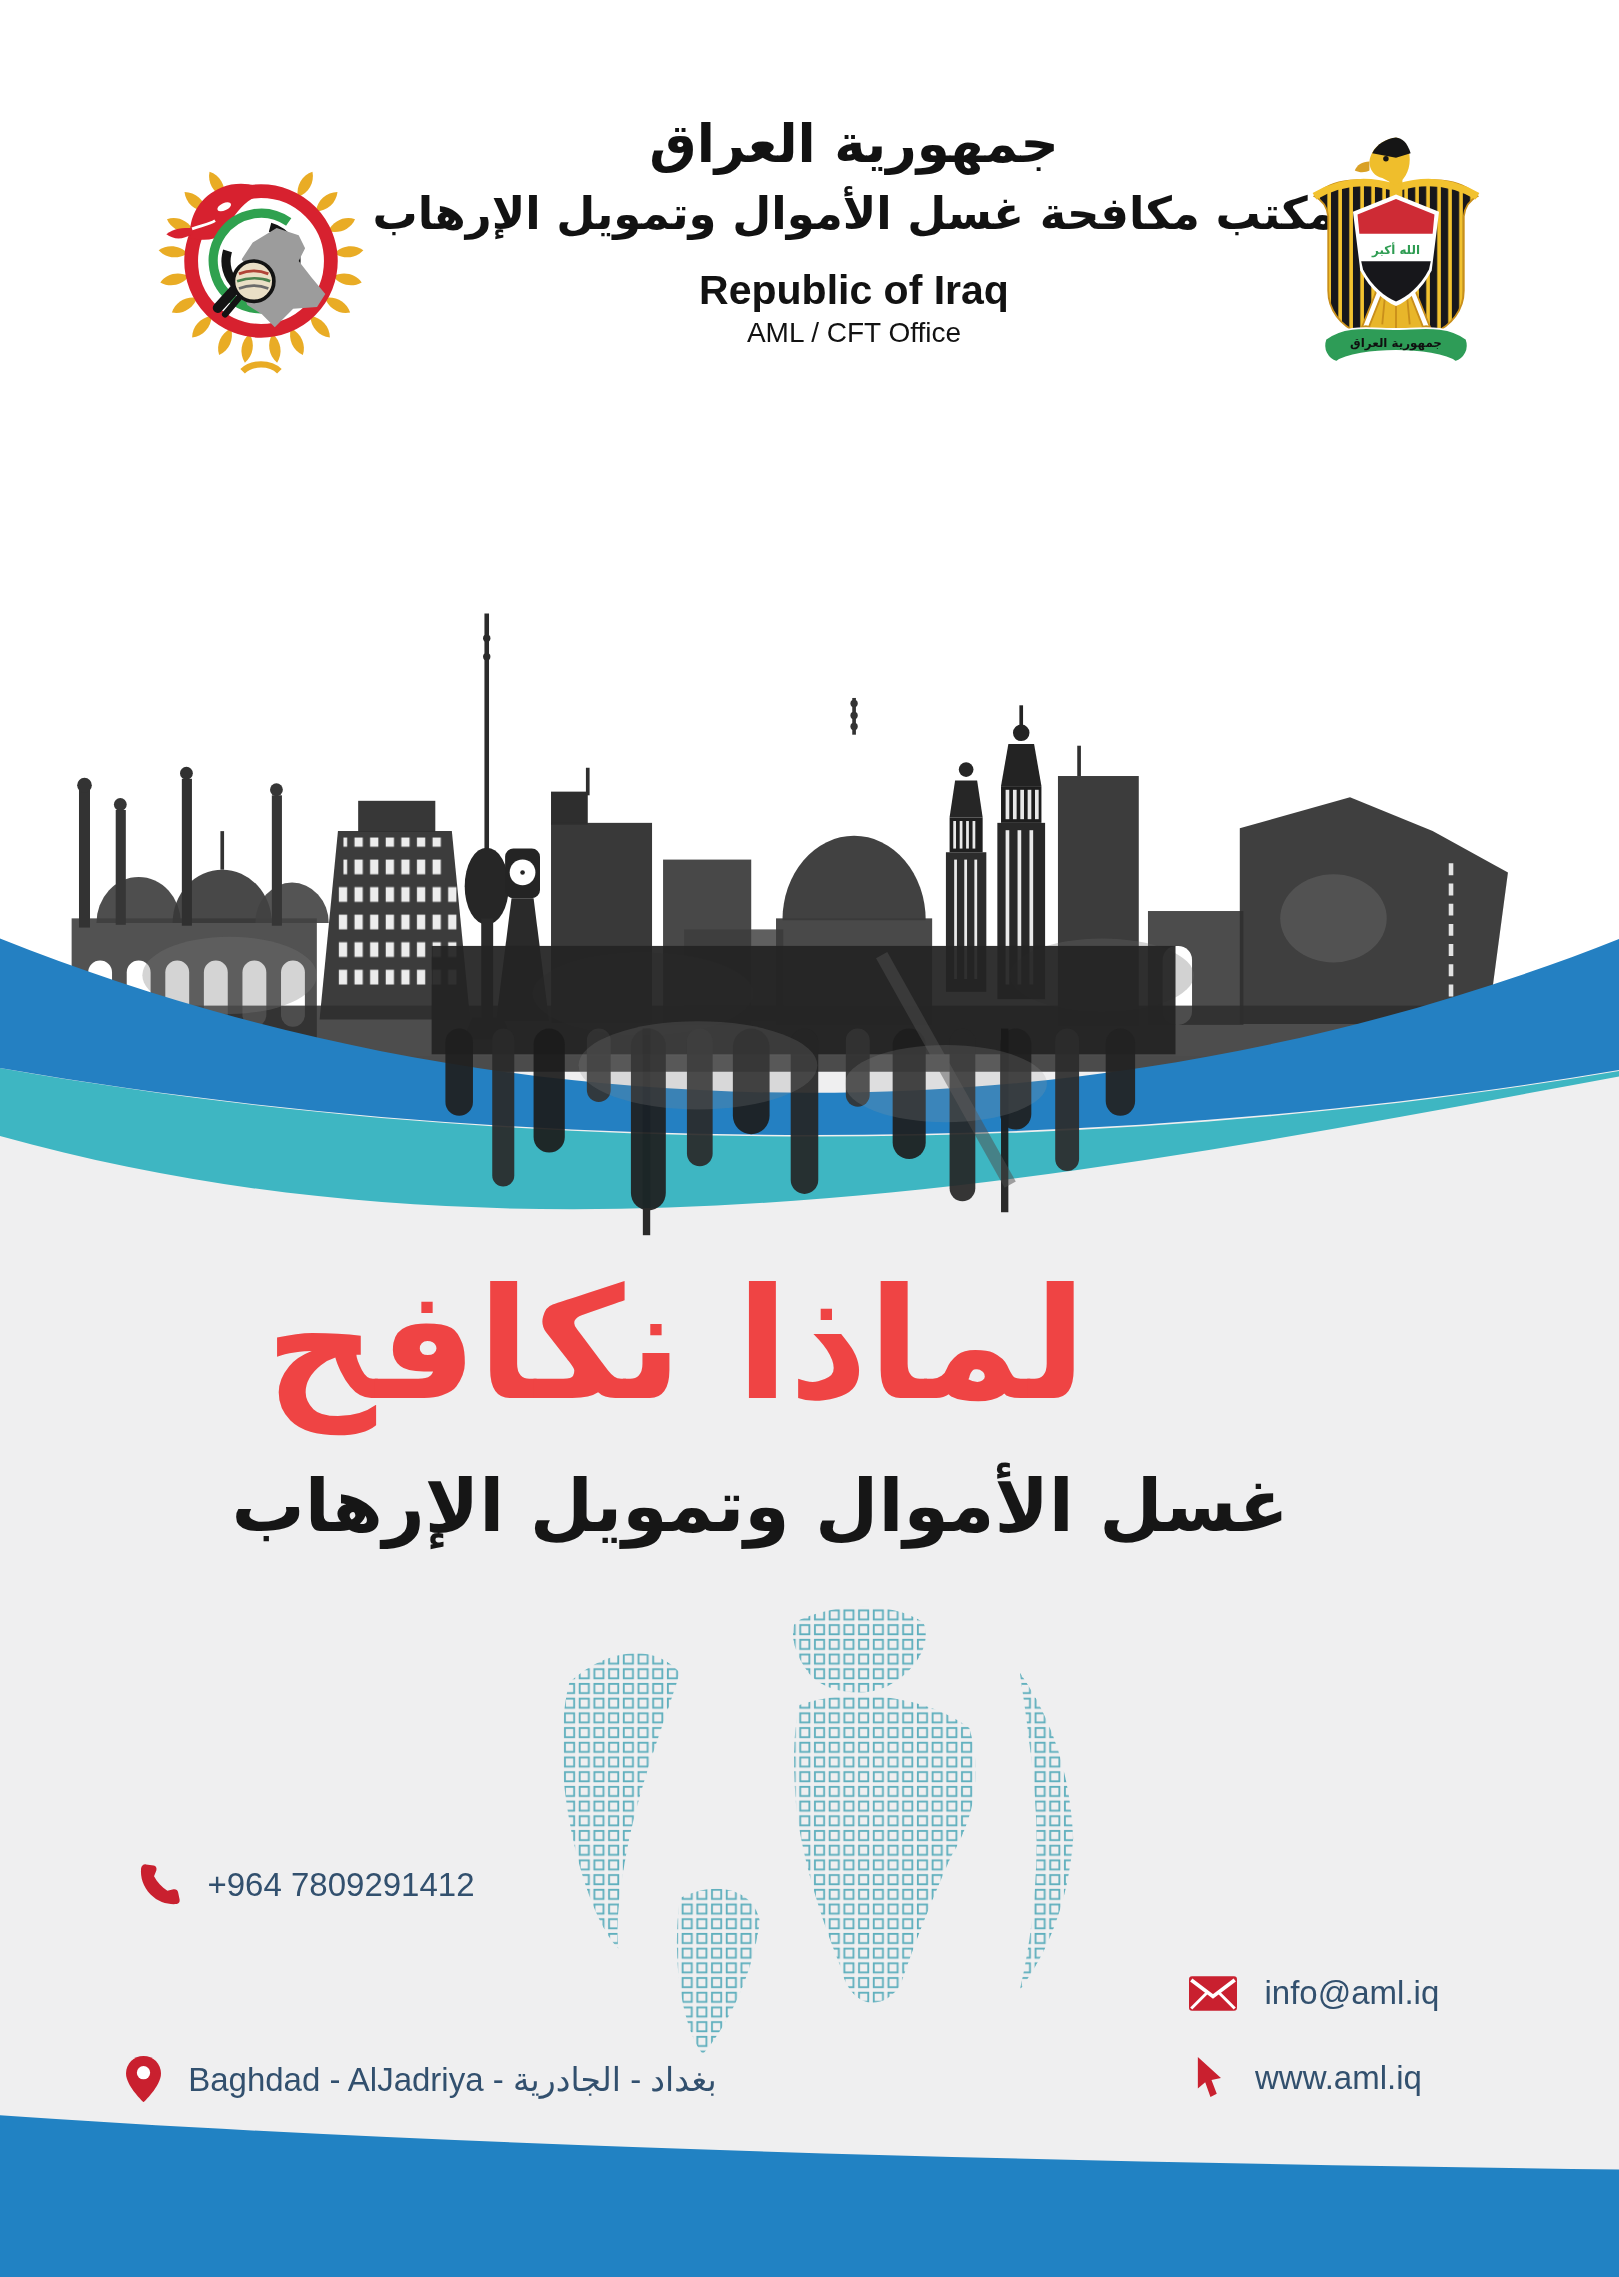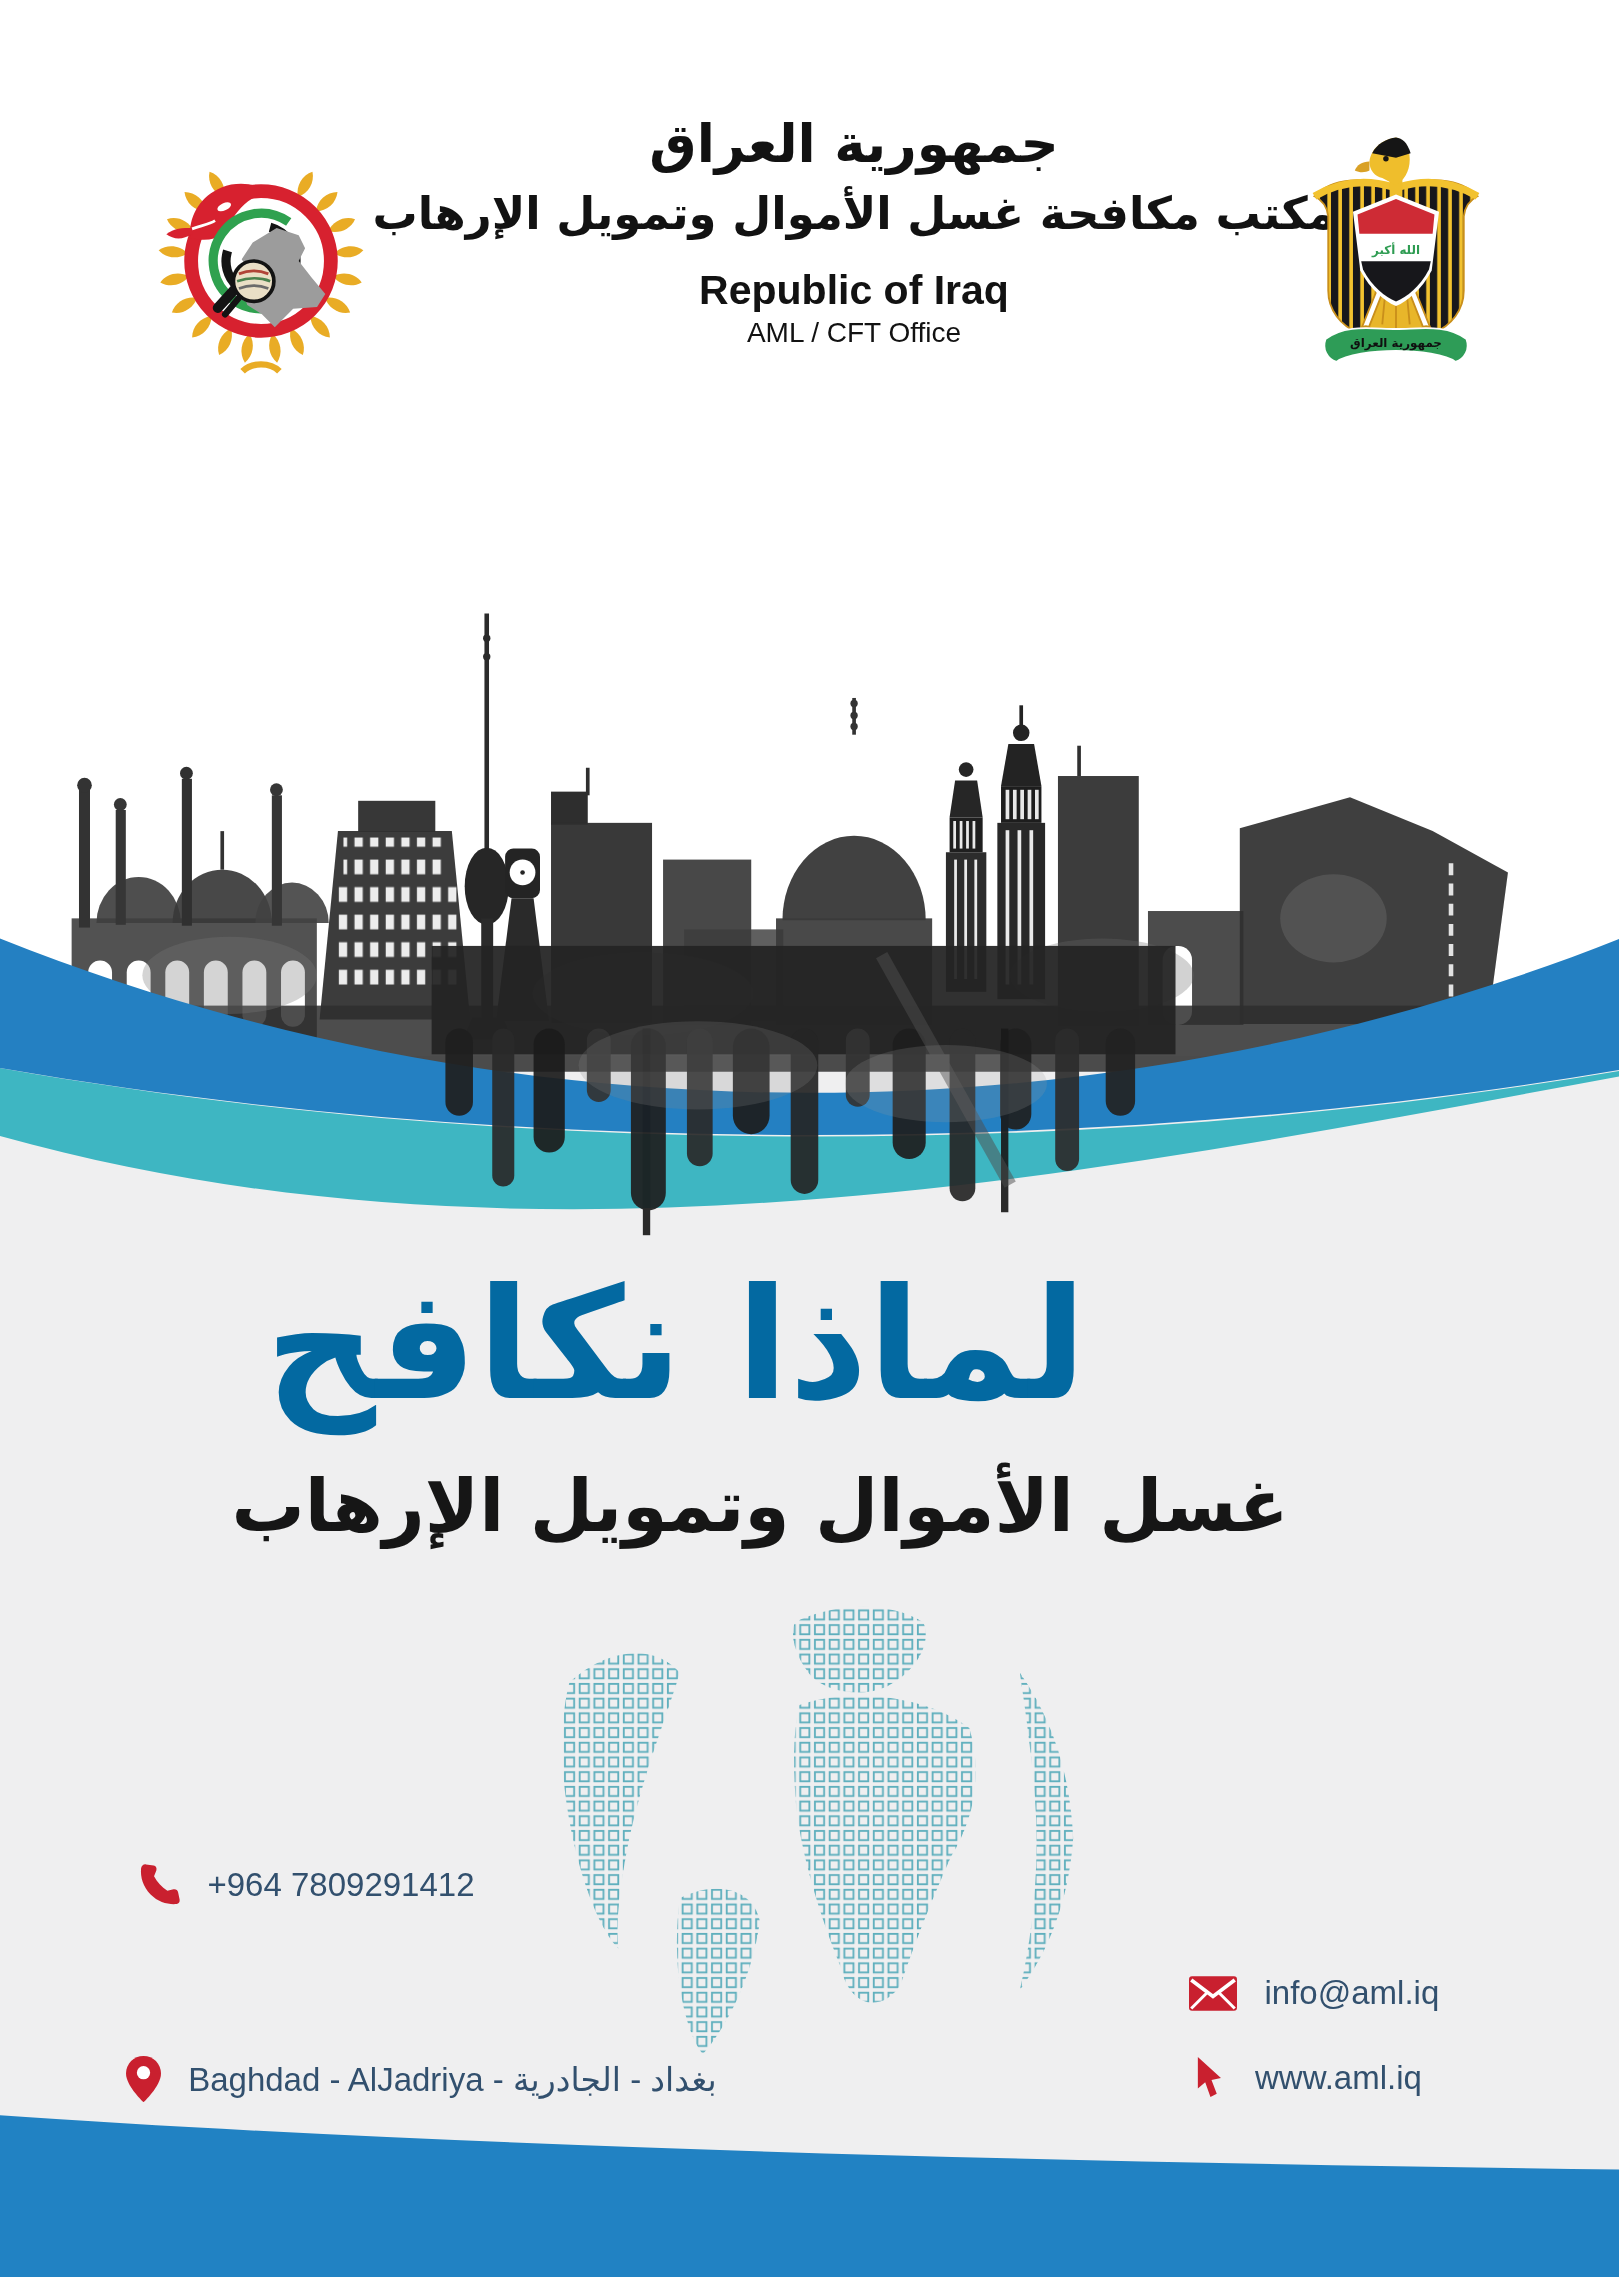--- a/index.html
+++ b/index.html
@@ -8,21 +8,21 @@
   .abs{position:absolute;}
   
   #content-bg{left:0;top:1056px;width:1620px;height:1221px;background:#EFEFF0;}
   
   #header-text{left:349px;top:108px;width:1010px;text-align:center;color:#121212;}
   .ar1{font-size:53px;font-weight:bold;line-height:1.35;}
   .ar2{font-size:45px;font-weight:bold;line-height:1.3;margin-top:5.5px;}
   .en1{font-family:"Liberation Sans",sans-serif;font-size:41px;font-weight:bold;margin-top:24px;line-height:1.1;}
   .en2{font-family:"Liberation Sans",sans-serif;font-size:28px;margin-top:5.5px;line-height:1.1;}
   
-  #main-title{left:0;top:1256px;width:1352px;text-align:center;font-size:154px;font-weight:bold;color:#0369a1;line-height:1.15;}
+  #main-title{left:0;top:1256px;width:1352px;text-align:center;font-size:154px;font-weight:bold;color:#ef4444;line-height:1.15;}
   #sub-title{left:0;top:1462px;width:1520px;text-align:center;font-size:73px;font-weight:bold;color:#161616;line-height:1.2;}
   
   .contact-row{display:flex;align-items:center;gap:27.5px;color:#32506E;
                font-family:"Liberation Sans",sans-serif;font-size:33px;}
   .contact-row .txt{white-space:nowrap;}
   #row-phone{left:138px;top:1864px;}
   #row-address{left:122px;top:2055px;}
   #row-email{left:1189px;top:1974px;}
   #row-site{left:1189px;top:2057px;}
   svg{display:block;}

